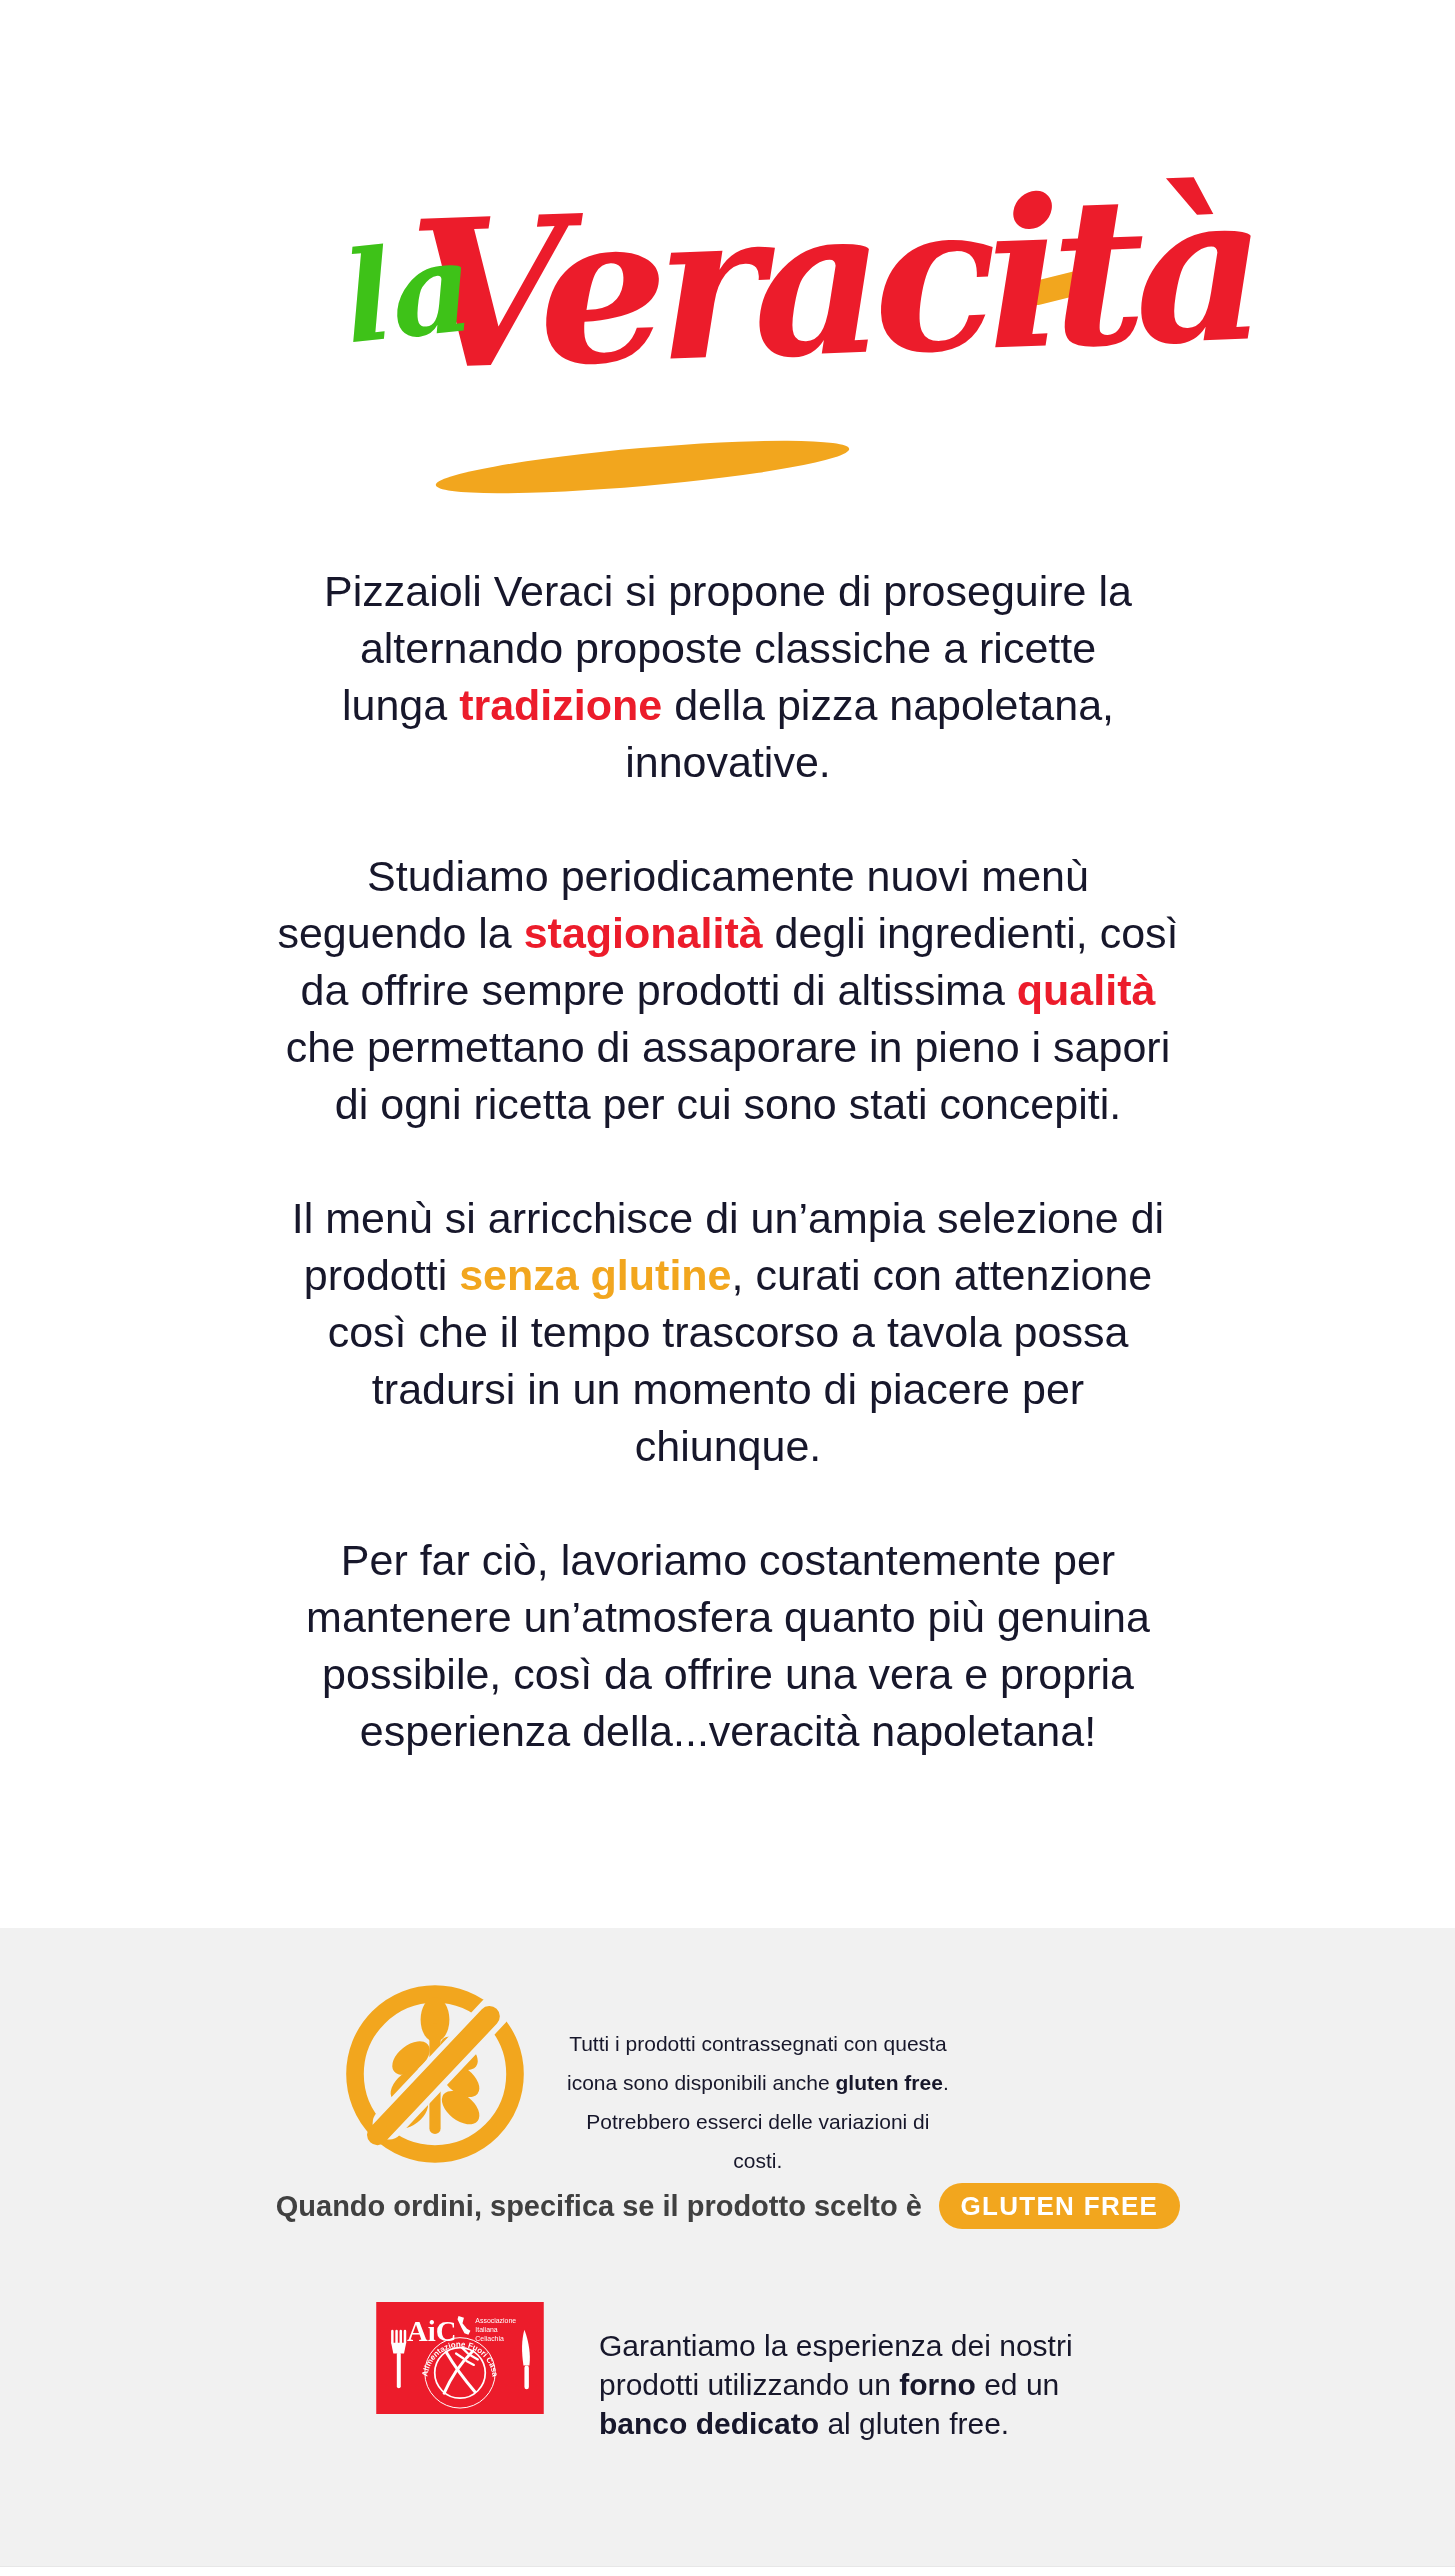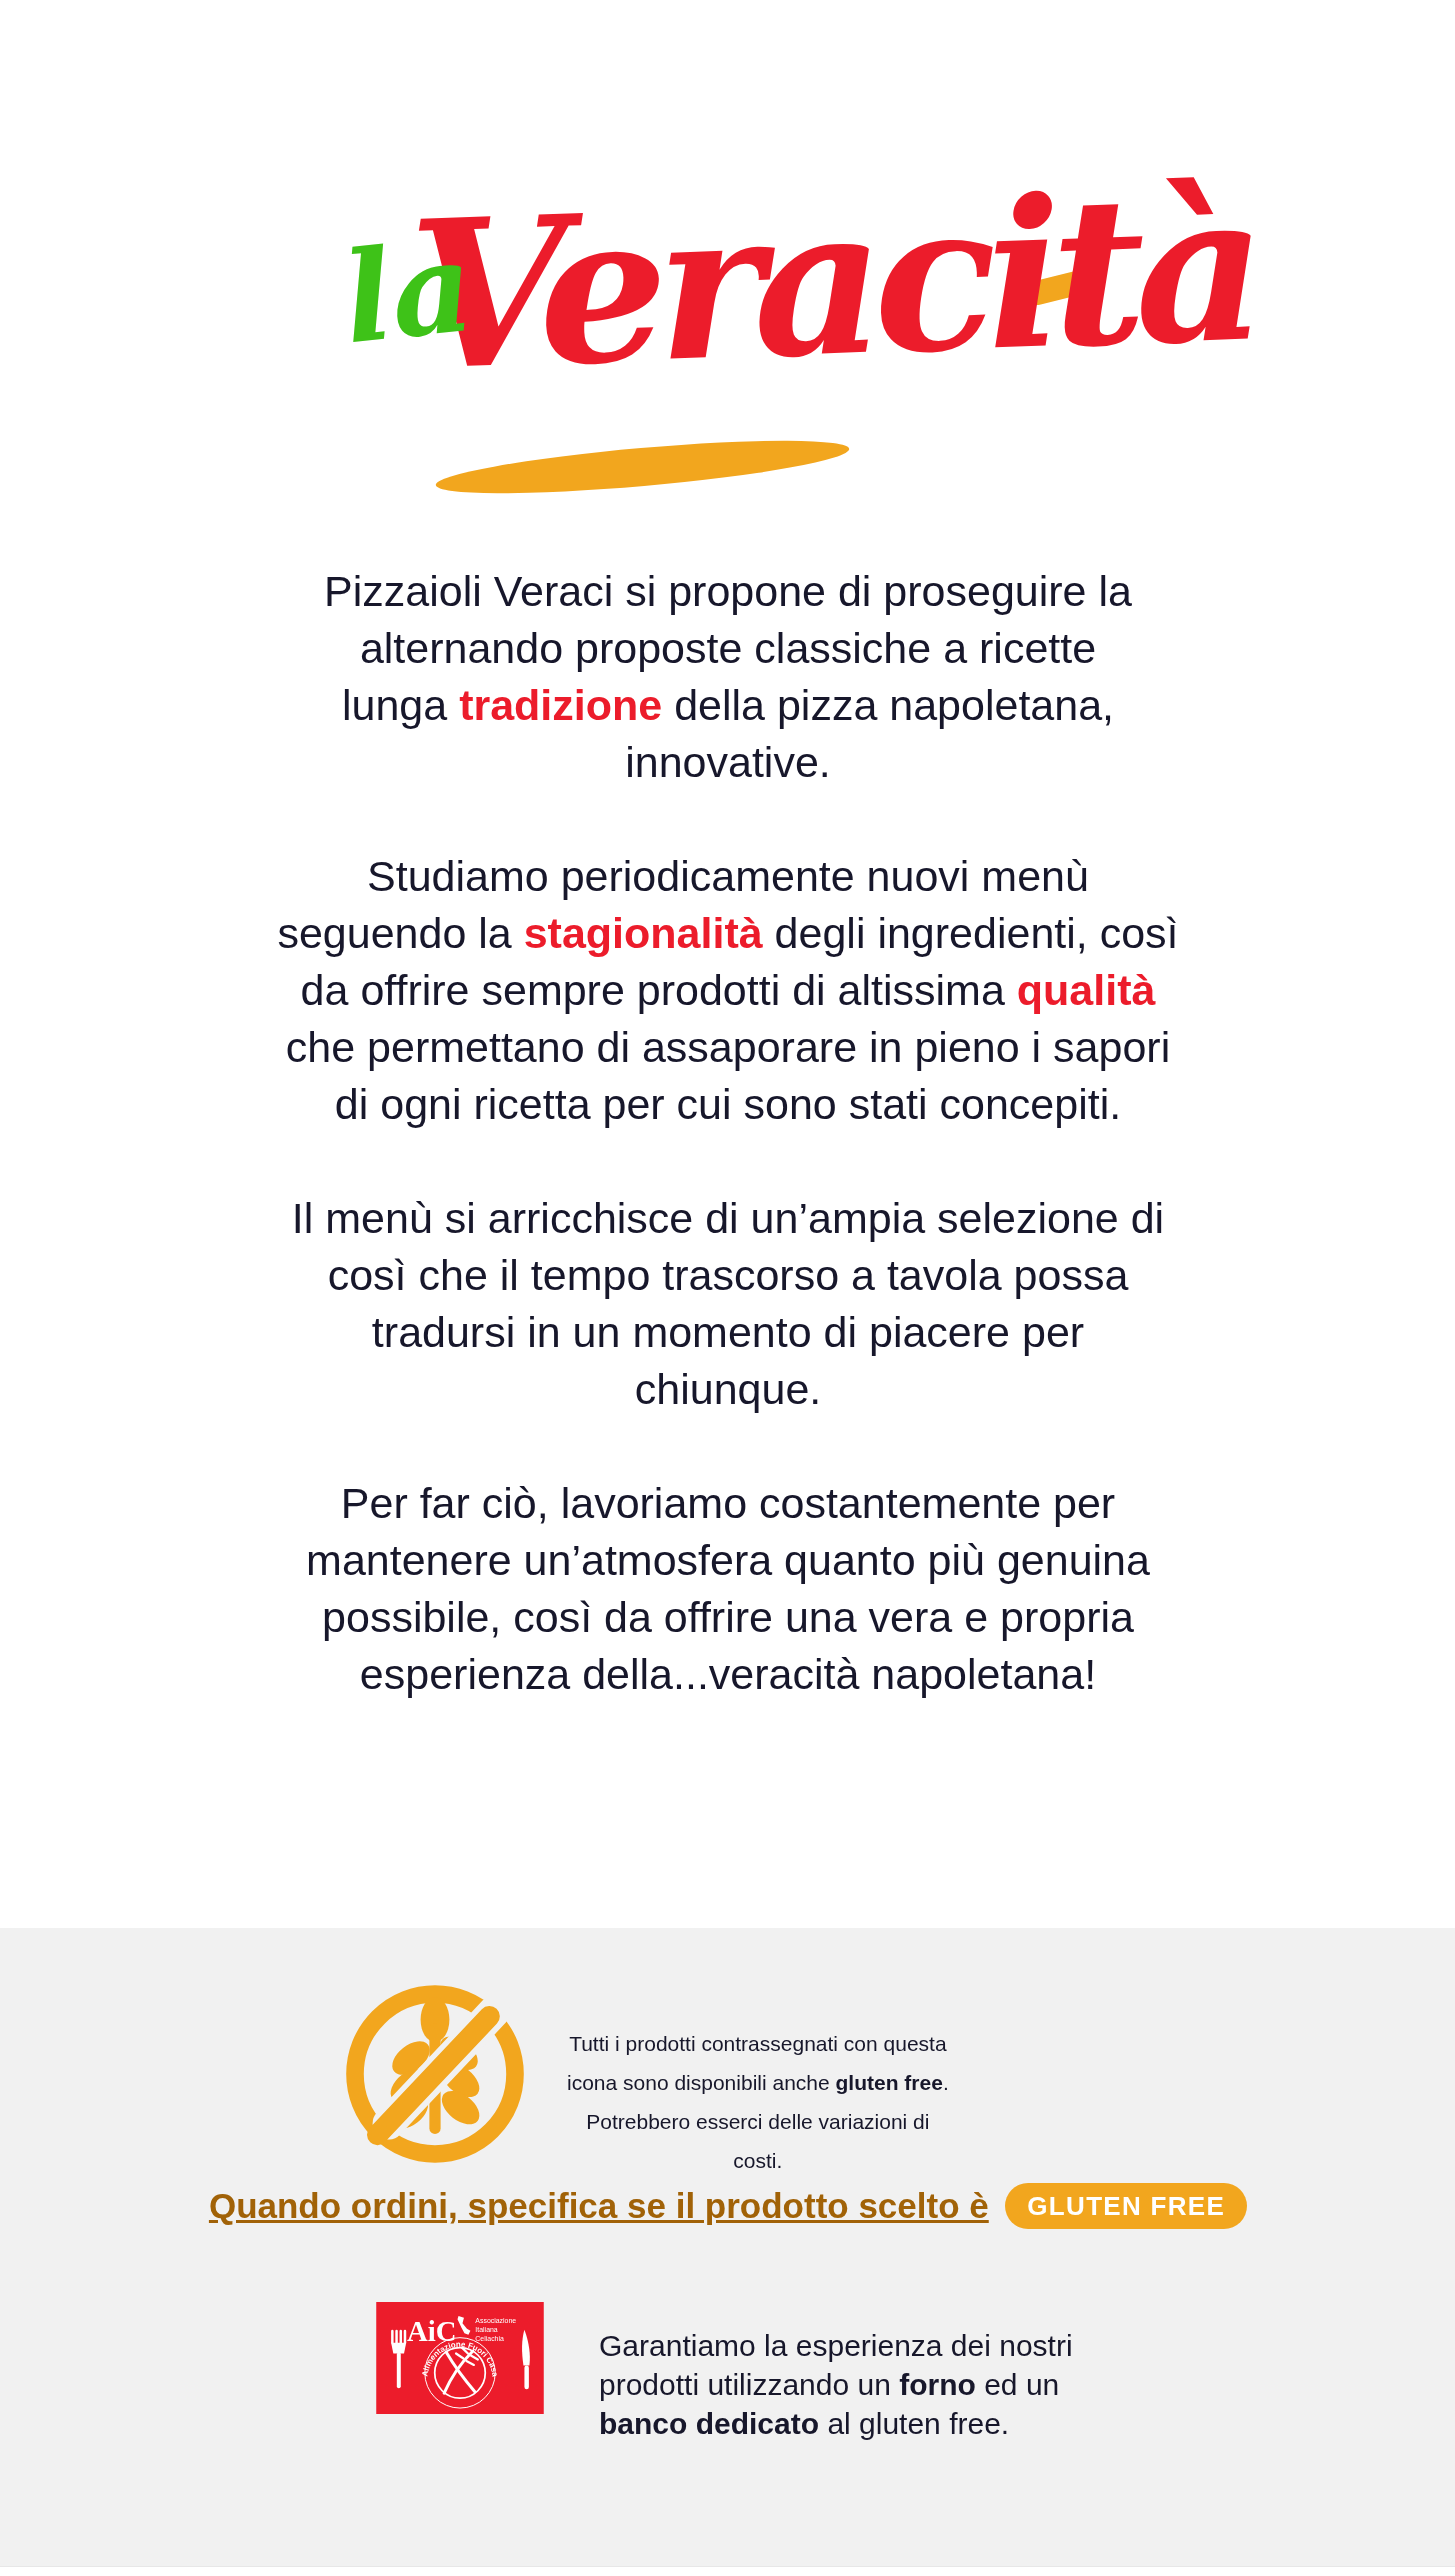--- a/index.html
+++ b/index.html
@@ -82,21 +82,21 @@
   .gf-icon svg{display:block;width:100%;height:100%;}
   .gf-info{
     position:absolute;left:567px;top:96px;
     font-size:21px;line-height:39px;
     text-align:center;
   }
   .gf-order{
     position:absolute;top:255px;left:0;width:100%;
     display:flex;justify-content:center;align-items:center;gap:16.6px;
   }
-  .gf-order-label{font-weight:bold;font-size:35px;color:#a16207;text-decoration:underline;}
+  .gf-order-label{font-weight:bold;font-size:29px;color:#404040;}
   .badge{
     display:inline-block;
     background:var(--orange);color:#ffffff;
     font-weight:bold;font-size:26px;letter-spacing:1.3px;
     padding:7.7px 22px;border-radius:640px;
   }
   .aic-box{position:absolute;left:352px;top:374px;width:216px;height:112px;}
   .aic-box svg{display:block;width:100%;height:100%;}
   .aic-text{
     position:absolute;left:599px;top:398px;
@@ -125,20 +125,21 @@
       </div>
     <div class="para">
         <span class="line"><span>Studiamo periodicamente nuovi menù</span></span>
         <span class="line"><span>seguendo la </span><span class="red">stagionalità</span><span> degli ingredienti, così</span></span>
         <span class="line"><span>da offrire sempre prodotti di altissima </span><span class="red">qualità</span></span>
         <span class="line"><span>che permettano di assaporare in pieno i sapori</span></span>
         <span class="line"><span>di ogni ricetta per cui sono stati concepiti.</span></span>
       </div>
     <div class="para">
         <span class="line"><span>Il menù si arricchisce di un’ampia selezione di</span></span>
+        <span class="line"><span>prodotti </span><span class="orange">senza glutine</span><span>, curati con attenzione</span></span>
         <span class="line"><span>così che il tempo trascorso a tavola possa</span></span>
         <span class="line"><span>tradursi in un momento di piacere per</span></span>
         <span class="line"><span>chiunque.</span></span>
       </div>
     <div class="para">
         <span class="line"><span>Per far ciò, lavoriamo costantemente per</span></span>
         <span class="line"><span>mantenere un’atmosfera quanto più genuina</span></span>
         <span class="line"><span>possibile, così da offrire una vera e propria</span></span>
         <span class="line"><span>esperienza della...veracità napoletana!</span></span>
       </div>

